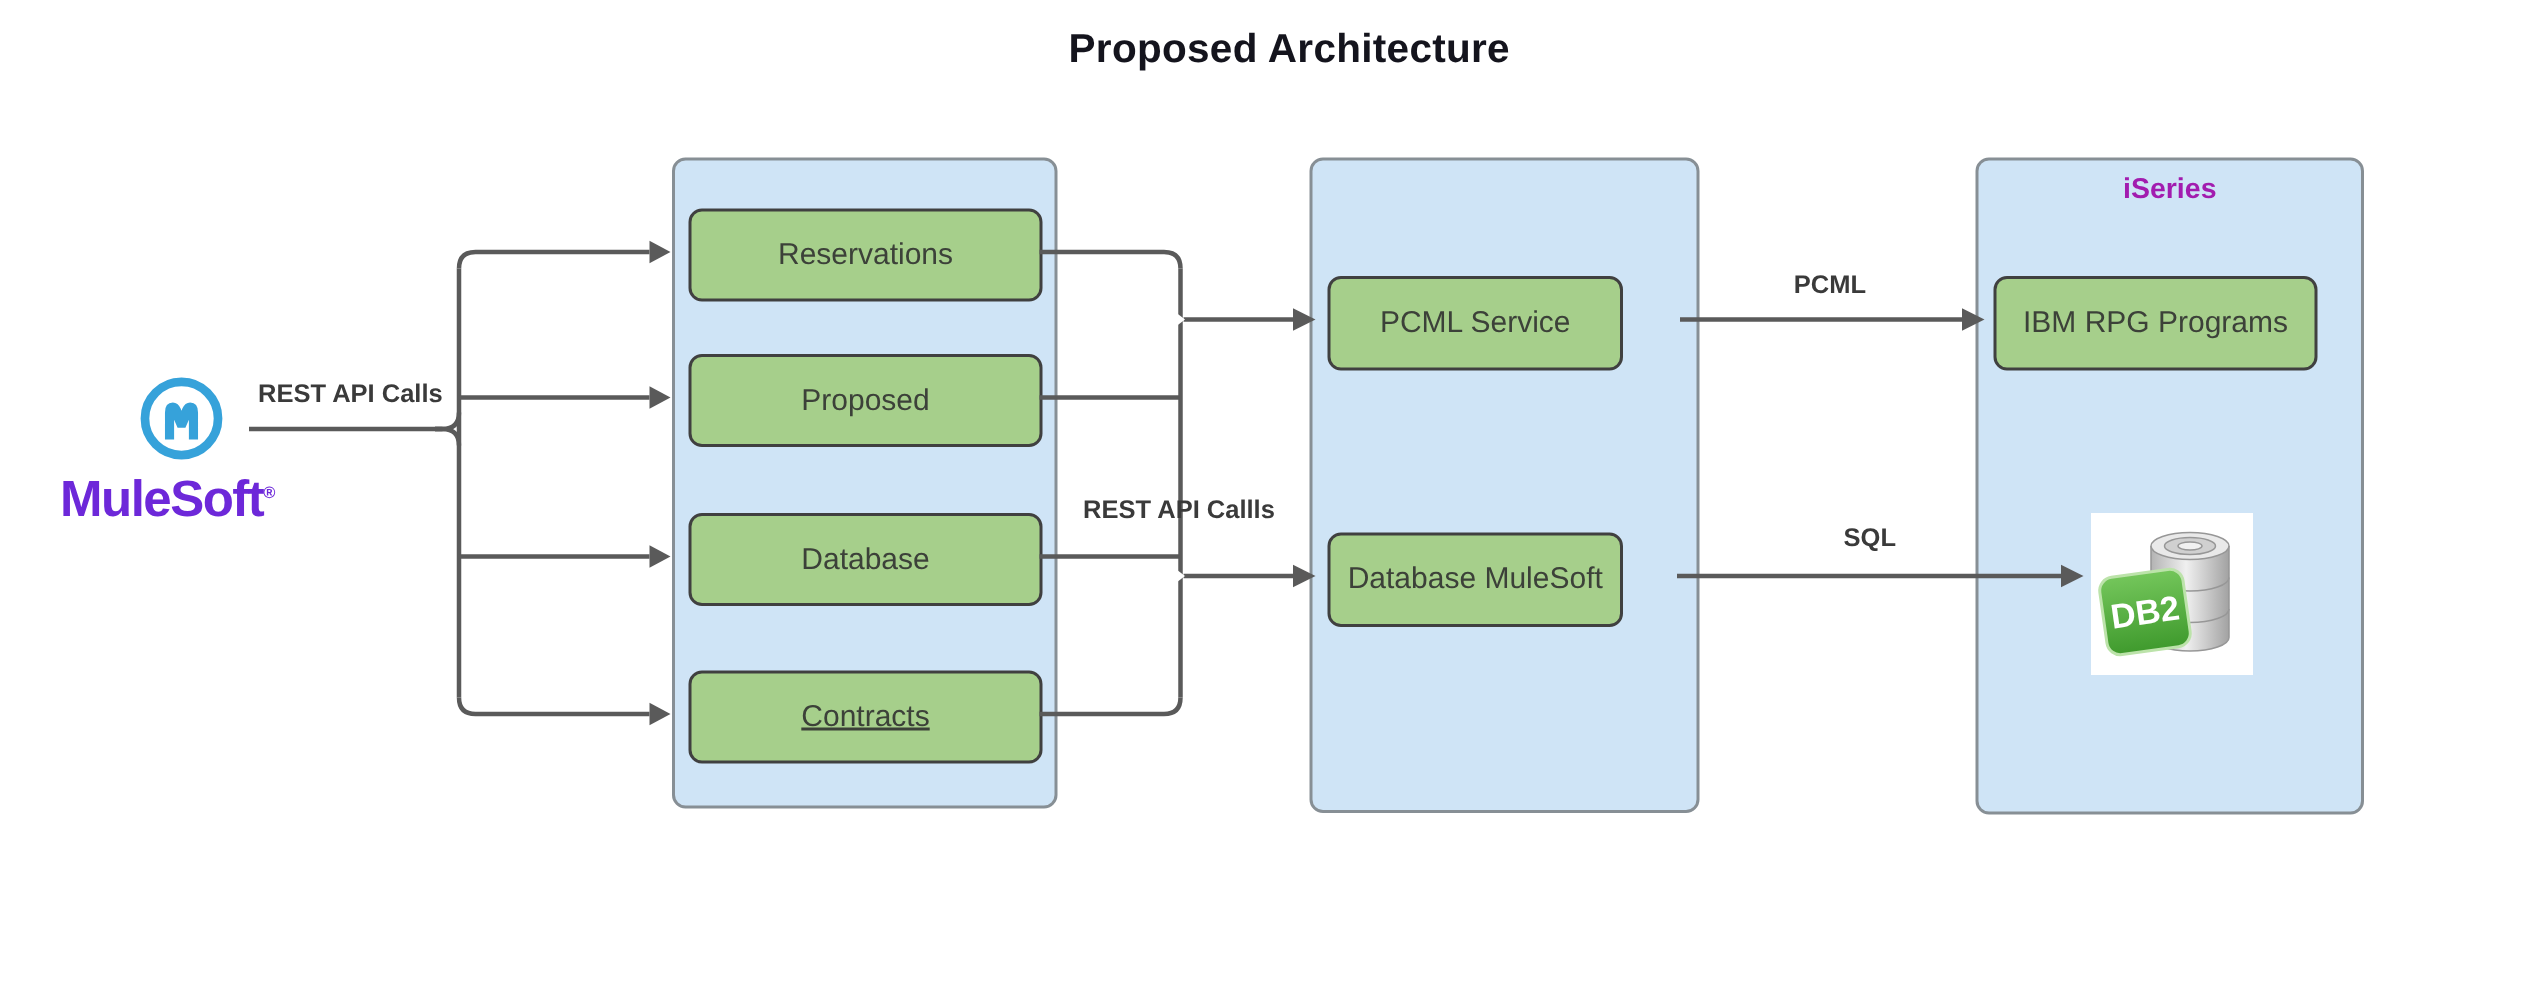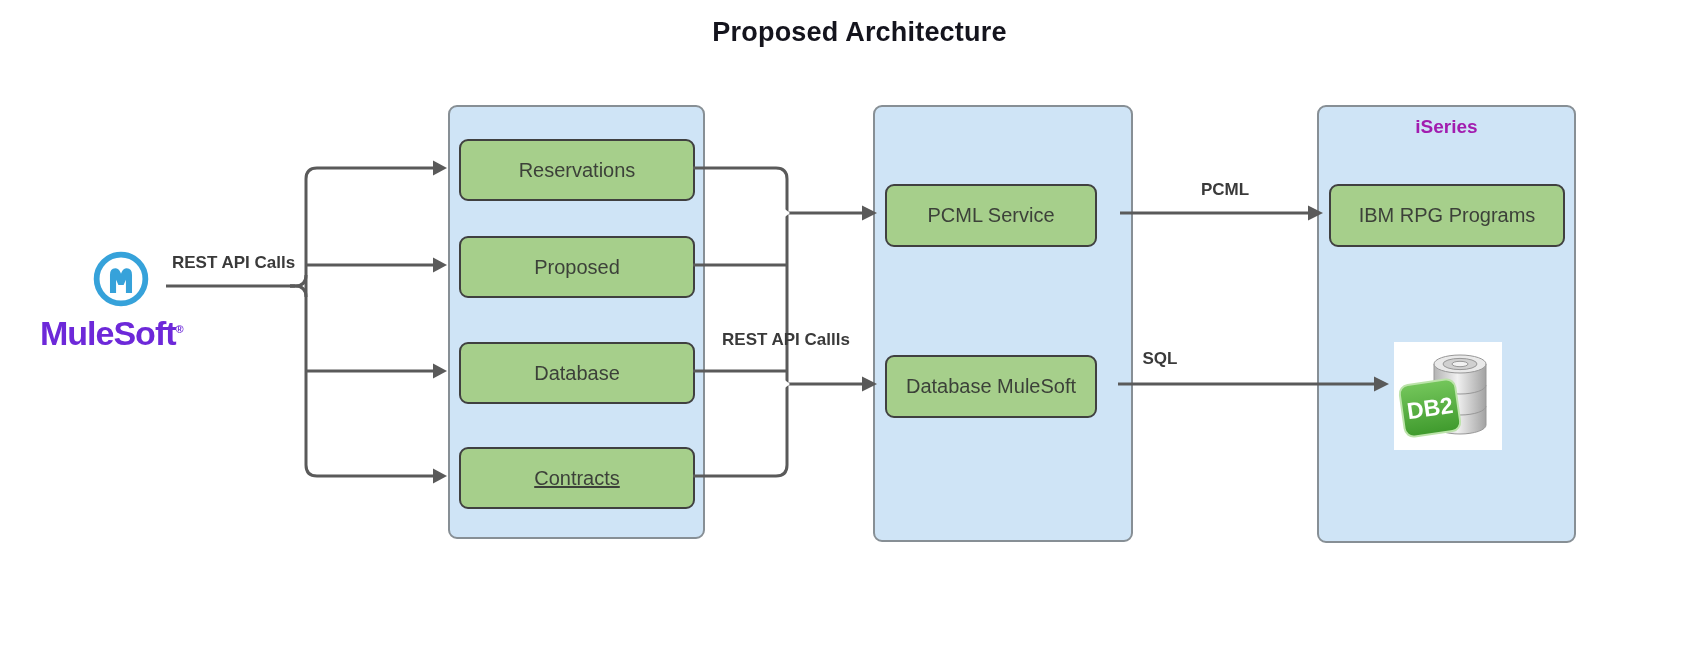--- a/index.html
+++ b/index.html
@@ -17,33 +17,33 @@
   .c-iseries { left:1317px; top:105px; width:259px; height:438px; }
 
   .node { position:absolute; background:#a6cf8b; border:2px solid #404040; border-radius:9px;
           display:flex; align-items:center; justify-content:center;
           font-size:20px; color:#3c4139; box-sizing:border-box; z-index:2; }
   .c-api .node { left:9px; width:236px; height:62px; }
   .n-reservations { top:32px; }
   .n-exchanges    { top:129px; }
   .n-returns      { top:235px; }
   .n-contracts    { top:340px;text-decoration:underline; }
-  .c-svc .node { left:10px; width:212px; height:63px; }
+  .c-svc .node { left:10px; width:197px; height:63px; }
   .n-pcml-service { top:77px; }
   .n-db-service   { top:248px; }
-  .c-iseries .node { left:10px; width:236px; height:63px; top:77px; }
+  .c-iseries .node { left:10px; width:216px; height:63px; top:77px; }
 
   .container-title { position:absolute; top:9px; left:0; width:100%; text-align:center;
                      font-size:19px; font-weight:bold; color:#a21caf; }
 
   .elabel { position:absolute; font-size:17px; font-weight:bold; color:#3a3a3a; z-index:6; white-space:nowrap; }
   .l-rest-left  { left:172px; top:253px; }
   .l-rest-mid   { left:690px; top:330px; width:192px; text-align:center; }
-  .l-pcml       { left:1201px; top:180px; width:90px; }
-  .l-sql        { left:1120px; top:349px; width:80px; text-align:center; }
+  .l-pcml       { left:1175px; top:180px; width:90px; text-align:center; }
+  .l-sql        { left:1184px; top:349px; width:80px; text-align:right; }
 
   .mulesoft-logo { position:absolute; left:92px; top:250px; width:58px; height:58px; z-index:2; }
   .wordmark { position:absolute; left:40px; top:314px; font-size:34px; font-weight:bold;
               color:#6d28d9; letter-spacing:-1px; z-index:2; }
   .wordmark sup { font-size:11px; letter-spacing:0; vertical-align:super; }
 
   .db2-icon { position:absolute; left:75px; top:235px; width:108px; height:108px; z-index:3; }
 </style>
 </head>
 <body>

